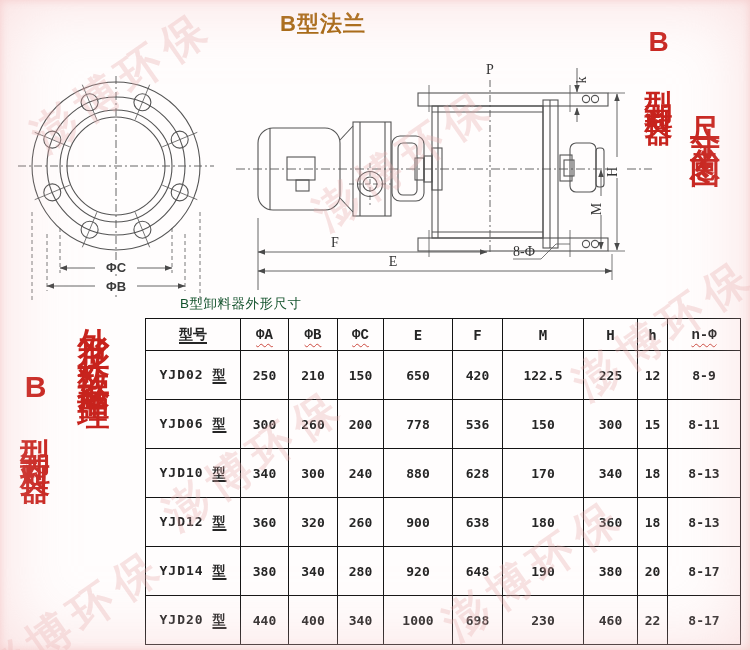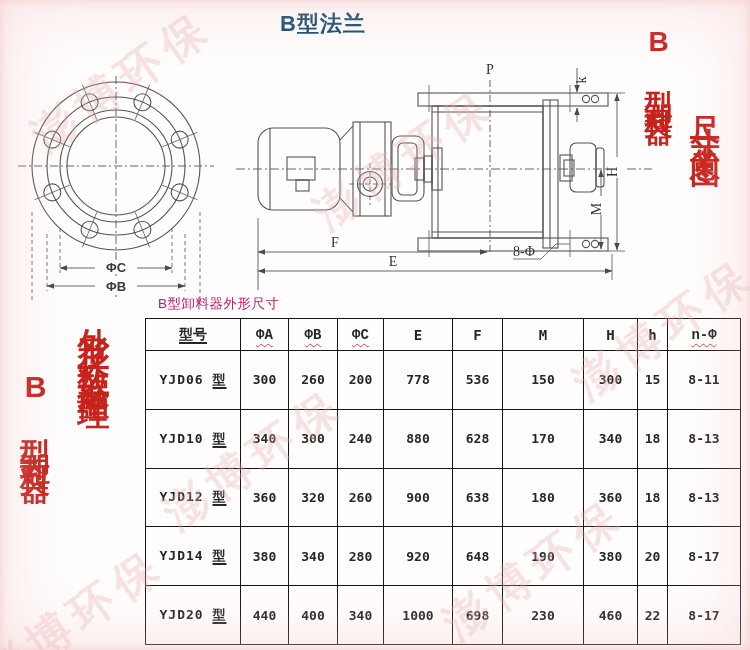--- a/index.html
+++ b/index.html
@@ -12,25 +12,25 @@
     position:absolute;inset:0;z-index:6;pointer-events:none;
     box-shadow:inset 0 0 70px rgba(244,198,198,.55), inset 0 0 10px rgba(242,186,186,.65);
   }
   .wm{
     position:absolute;z-index:3;pointer-events:none;
     color:rgba(230,172,172,.33);font-size:44px;font-weight:700;letter-spacing:8px;
     transform:rotate(-35deg);white-space:nowrap;
   }
   .title{
     position:absolute;left:280px;top:9px;z-index:2;
-    font-size:22px;font-weight:600;color:#0c4a6e;letter-spacing:1px;
+    font-size:22px;font-weight:600;color:#a16207;letter-spacing:1px;
   }
   .caption{
-    position:absolute;left:158px;top:295px;z-index:2;
-    font-size:13.5px;color:#be185d;letter-spacing:.5px;
+    position:absolute;left:180px;top:295px;z-index:2;
+    font-size:13.5px;color:#14532d;letter-spacing:.5px;
   }
   .vtext{
     position:absolute;z-index:2;writing-mode:vertical-rl;text-orientation:upright;
     color:#c7231d;font-weight:700;line-height:1;
   }
   #vt-right-inner{left:644px;top:26px;font-size:28px;letter-spacing:10px;}
   #vt-right-outer{left:690px;top:92px;font-size:30px;letter-spacing:11px;}
   #vt-left-outer{left:20px;top:370px;font-size:30px;letter-spacing:12px;}
   #vt-left-inner{left:78px;top:302px;font-size:32px;letter-spacing:10px;}
   svg.drawing{position:absolute;left:0;top:0;z-index:1;}
@@ -250,20 +250,32 @@
           <th><span>E</span></th>
           <th><span>F</span></th>
           <th><span>M</span></th>
           <th><span>H</span></th>
           <th><span>h</span></th>
           <th><span class="wavy">n-Φ</span></th>
         </tr>
     </thead>
     <tbody>
         <tr>
+          <td class="model">YJD02 <span class="u-solid">型</span></td>
+          <td>250</td>
+          <td>210</td>
+          <td>150</td>
+          <td>650</td>
+          <td>420</td>
+          <td>122.5</td>
+          <td>225</td>
+          <td>12</td>
+          <td>8-9</td>
+        </tr>
+        <tr>
           <td class="model">YJD06 <span class="u-solid">型</span></td>
           <td>300</td>
           <td>260</td>
           <td>200</td>
           <td>778</td>
           <td>536</td>
           <td>150</td>
           <td>300</td>
           <td>15</td>
           <td>8-11</td>

